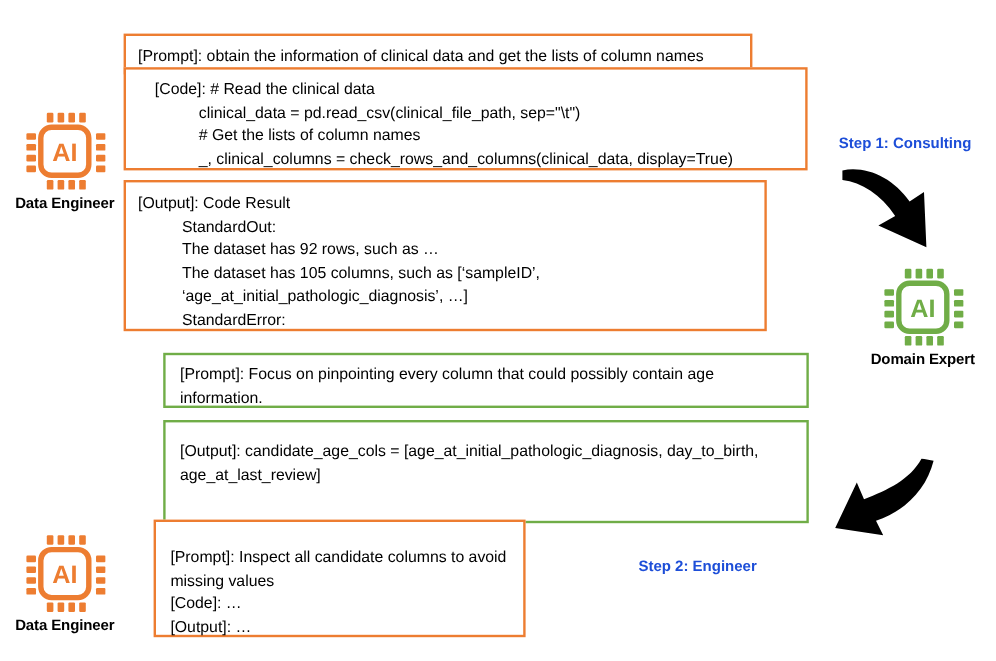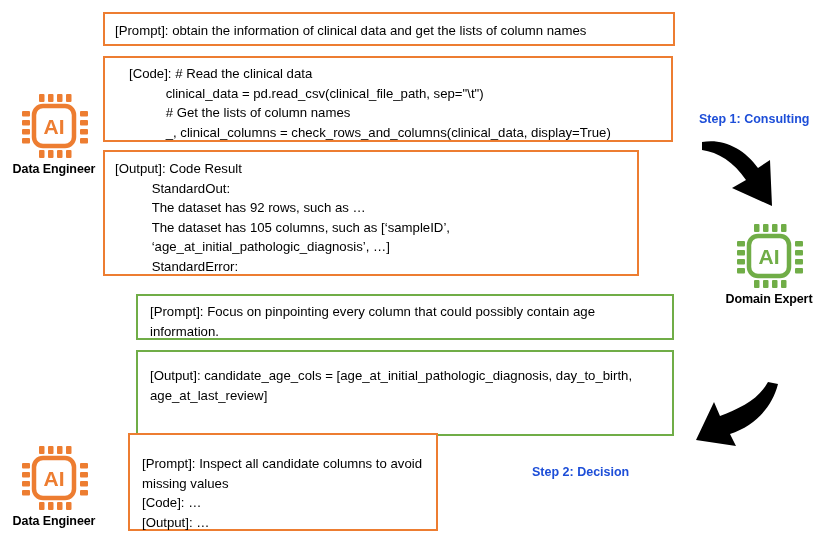--- a/index.html
+++ b/index.html
@@ -97,21 +97,21 @@
           <rect x="60" y="37" width="8" height="5.5" rx="1"></rect>
           <rect x="60" y="46" width="8" height="5.5" rx="1"></rect>
           <rect x="14" y="14" width="40" height="40" rx="9" fill="none" stroke="#ED7D31" stroke-width="4.5"></rect>
           <text x="34" y="42" text-anchor="middle" font-family="Liberation Sans, sans-serif" font-size="21" font-weight="bold" fill="#ED7D31">AI</text>
         </g>
       </svg>
     </div>
     <div class="agent-label">Data Engineer</div>
   </div>
 
-  <div class="box pad-a" style="left:103px; top:12px; width:572px; height:34px;">
+  <div class="box pad-a" style="left:103px; top:28px; width:524px; height:34px;">
     <span class="box-text">[Prompt]: obtain the information of clinical data and get the lists of column names</span>
   </div>
 
   <div class="box pad-b" style="left:103px; top:56px; width:570px; height:86px;">
     <span class="box-text">[Code]: # Read the clinical data
           clinical_data = pd.read_csv(clinical_file_path, sep="\t")
           # Get the lists of column names
           _, clinical_columns = check_rows_and_columns(clinical_data, display=True)</span>
   </div>
 
@@ -189,21 +189,21 @@
           <rect x="14" y="14" width="40" height="40" rx="9" fill="none" stroke="#70AD47" stroke-width="4.5"></rect>
           <text x="34" y="42" text-anchor="middle" font-family="Liberation Sans, sans-serif" font-size="21" font-weight="bold" fill="#70AD47">AI</text>
         </g>
       </svg>
     </div>
     <div class="agent-label">Domain Expert</div>
   </div>
 
   <div class="step-label" style="left:699px; top:112px;">Step 1: Consulting</div>
 
-  <div class="step-label" style="left:532px; top:465px;">Step 2: Decision</div>
+  <div class="step-label" style="left:532px; top:465px;">Step 2: Engineer</div>
 
   <div class="arrow" style="left:700px; top:136px;">
     <svg width="90" height="80" viewBox="0 0 90 80" aria-hidden="true">
       <path d="M2 6
                C 22 2, 44 12, 58 32
                L 70 24
                L 72 70
                L 32 52
                L 46 44
                C 34 26, 18 16, 2 14

